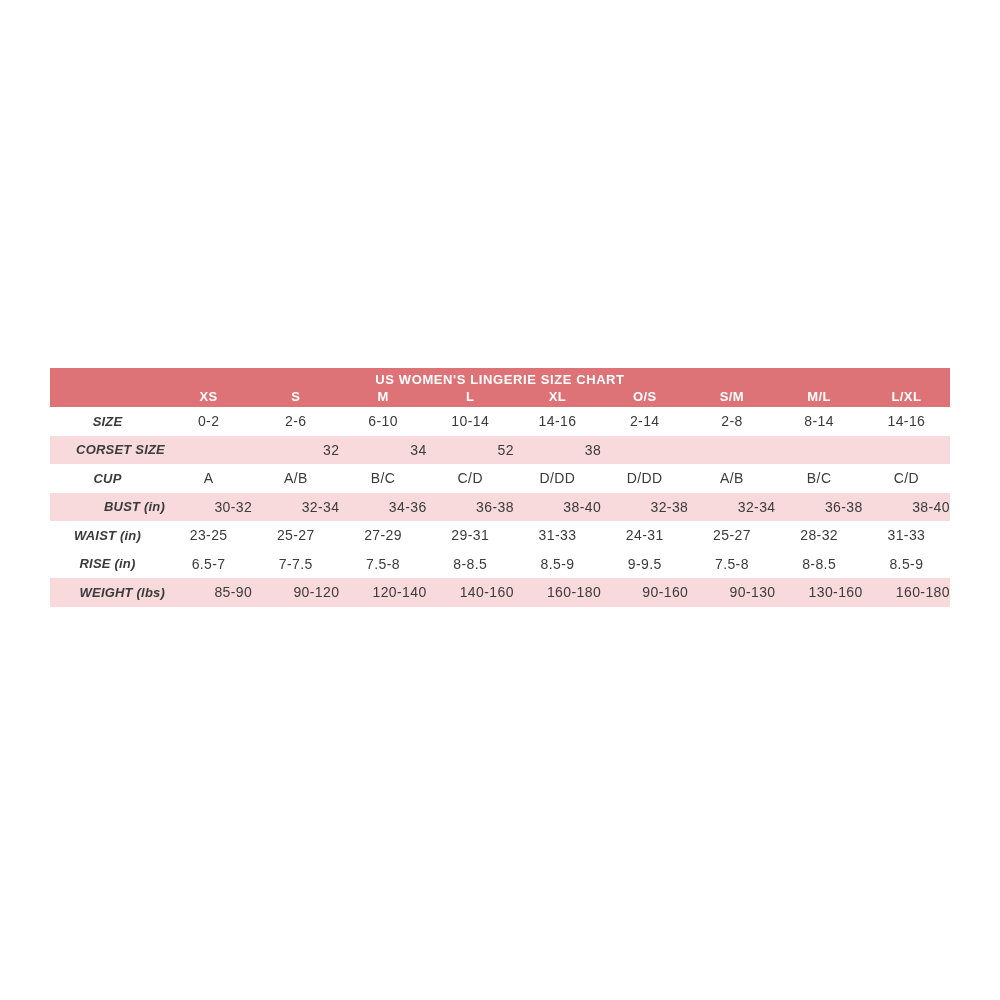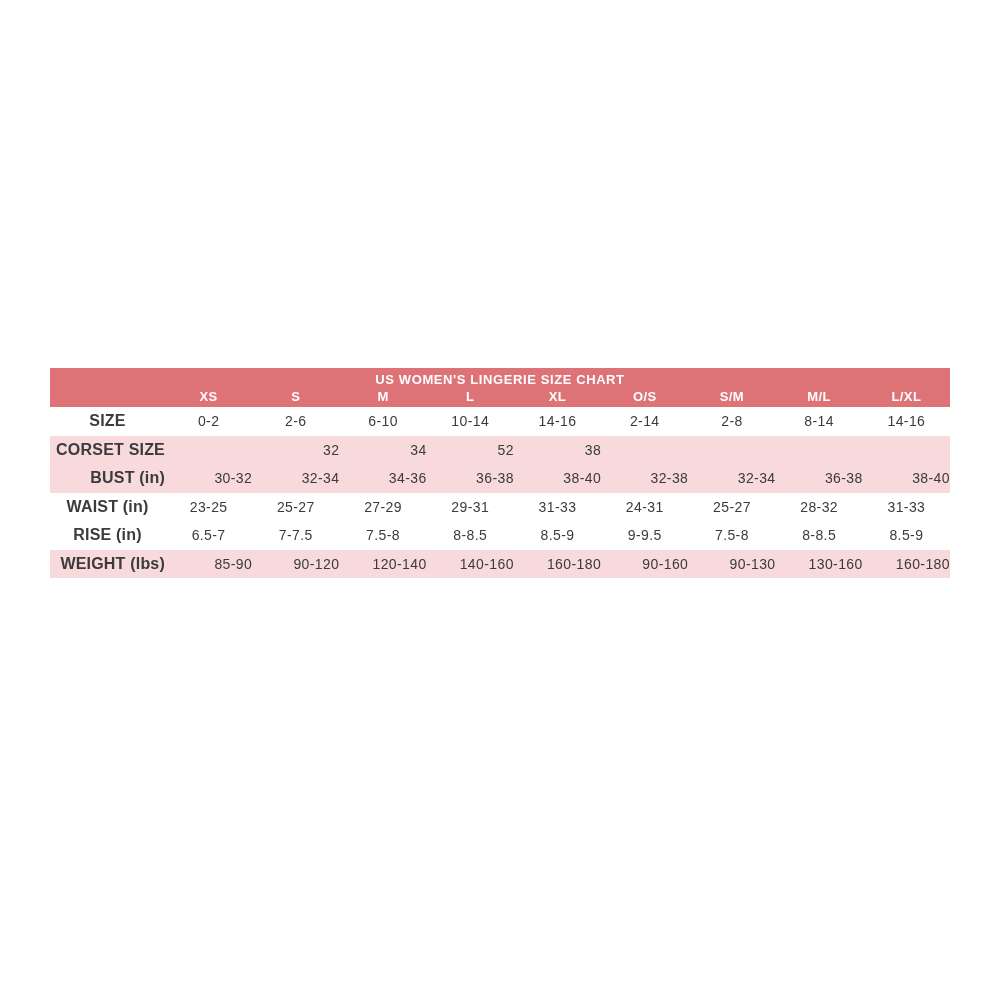--- a/index.html
+++ b/index.html
@@ -58,23 +58,24 @@
   tbody tr { height: 28.5px; }
   tbody tr.white td { background: var(--row-white); }
   tbody tr.pink  td { background: var(--row-pink); text-align: right; }
   td {
     text-align: center;
     vertical-align: middle;
     padding: 0;
     color: var(--cell-text);
   }
   td.row-label {
-    font-size: 16px;
+    font-size: 13px;
     font-weight: 600;
     letter-spacing: 0.2px;
+    font-style: italic;
   }
   td.value {
     font-size: 14px;
     letter-spacing: 0.4px;
   }
 </style>
 </head>
 <body>
 
 <div class="canvas">
@@ -126,20 +127,32 @@
           <td class="value"></td>
           <td class="value">32</td>
           <td class="value">34</td>
           <td class="value">52</td>
           <td class="value">38</td>
           <td class="value"></td>
           <td class="value"></td>
           <td class="value"></td>
           <td class="value"></td>
         </tr>
+        <tr class="white">
+          <td class="row-label">CUP</td>
+          <td class="value">A</td>
+          <td class="value">A/B</td>
+          <td class="value">B/C</td>
+          <td class="value">C/D</td>
+          <td class="value">D/DD</td>
+          <td class="value">D/DD</td>
+          <td class="value">A/B</td>
+          <td class="value">B/C</td>
+          <td class="value">C/D</td>
+        </tr>
         <tr class="pink">
           <td class="row-label">BUST (in)</td>
           <td class="value">30-32</td>
           <td class="value">32-34</td>
           <td class="value">34-36</td>
           <td class="value">36-38</td>
           <td class="value">38-40</td>
           <td class="value">32-38</td>
           <td class="value">32-34</td>
           <td class="value">36-38</td>

